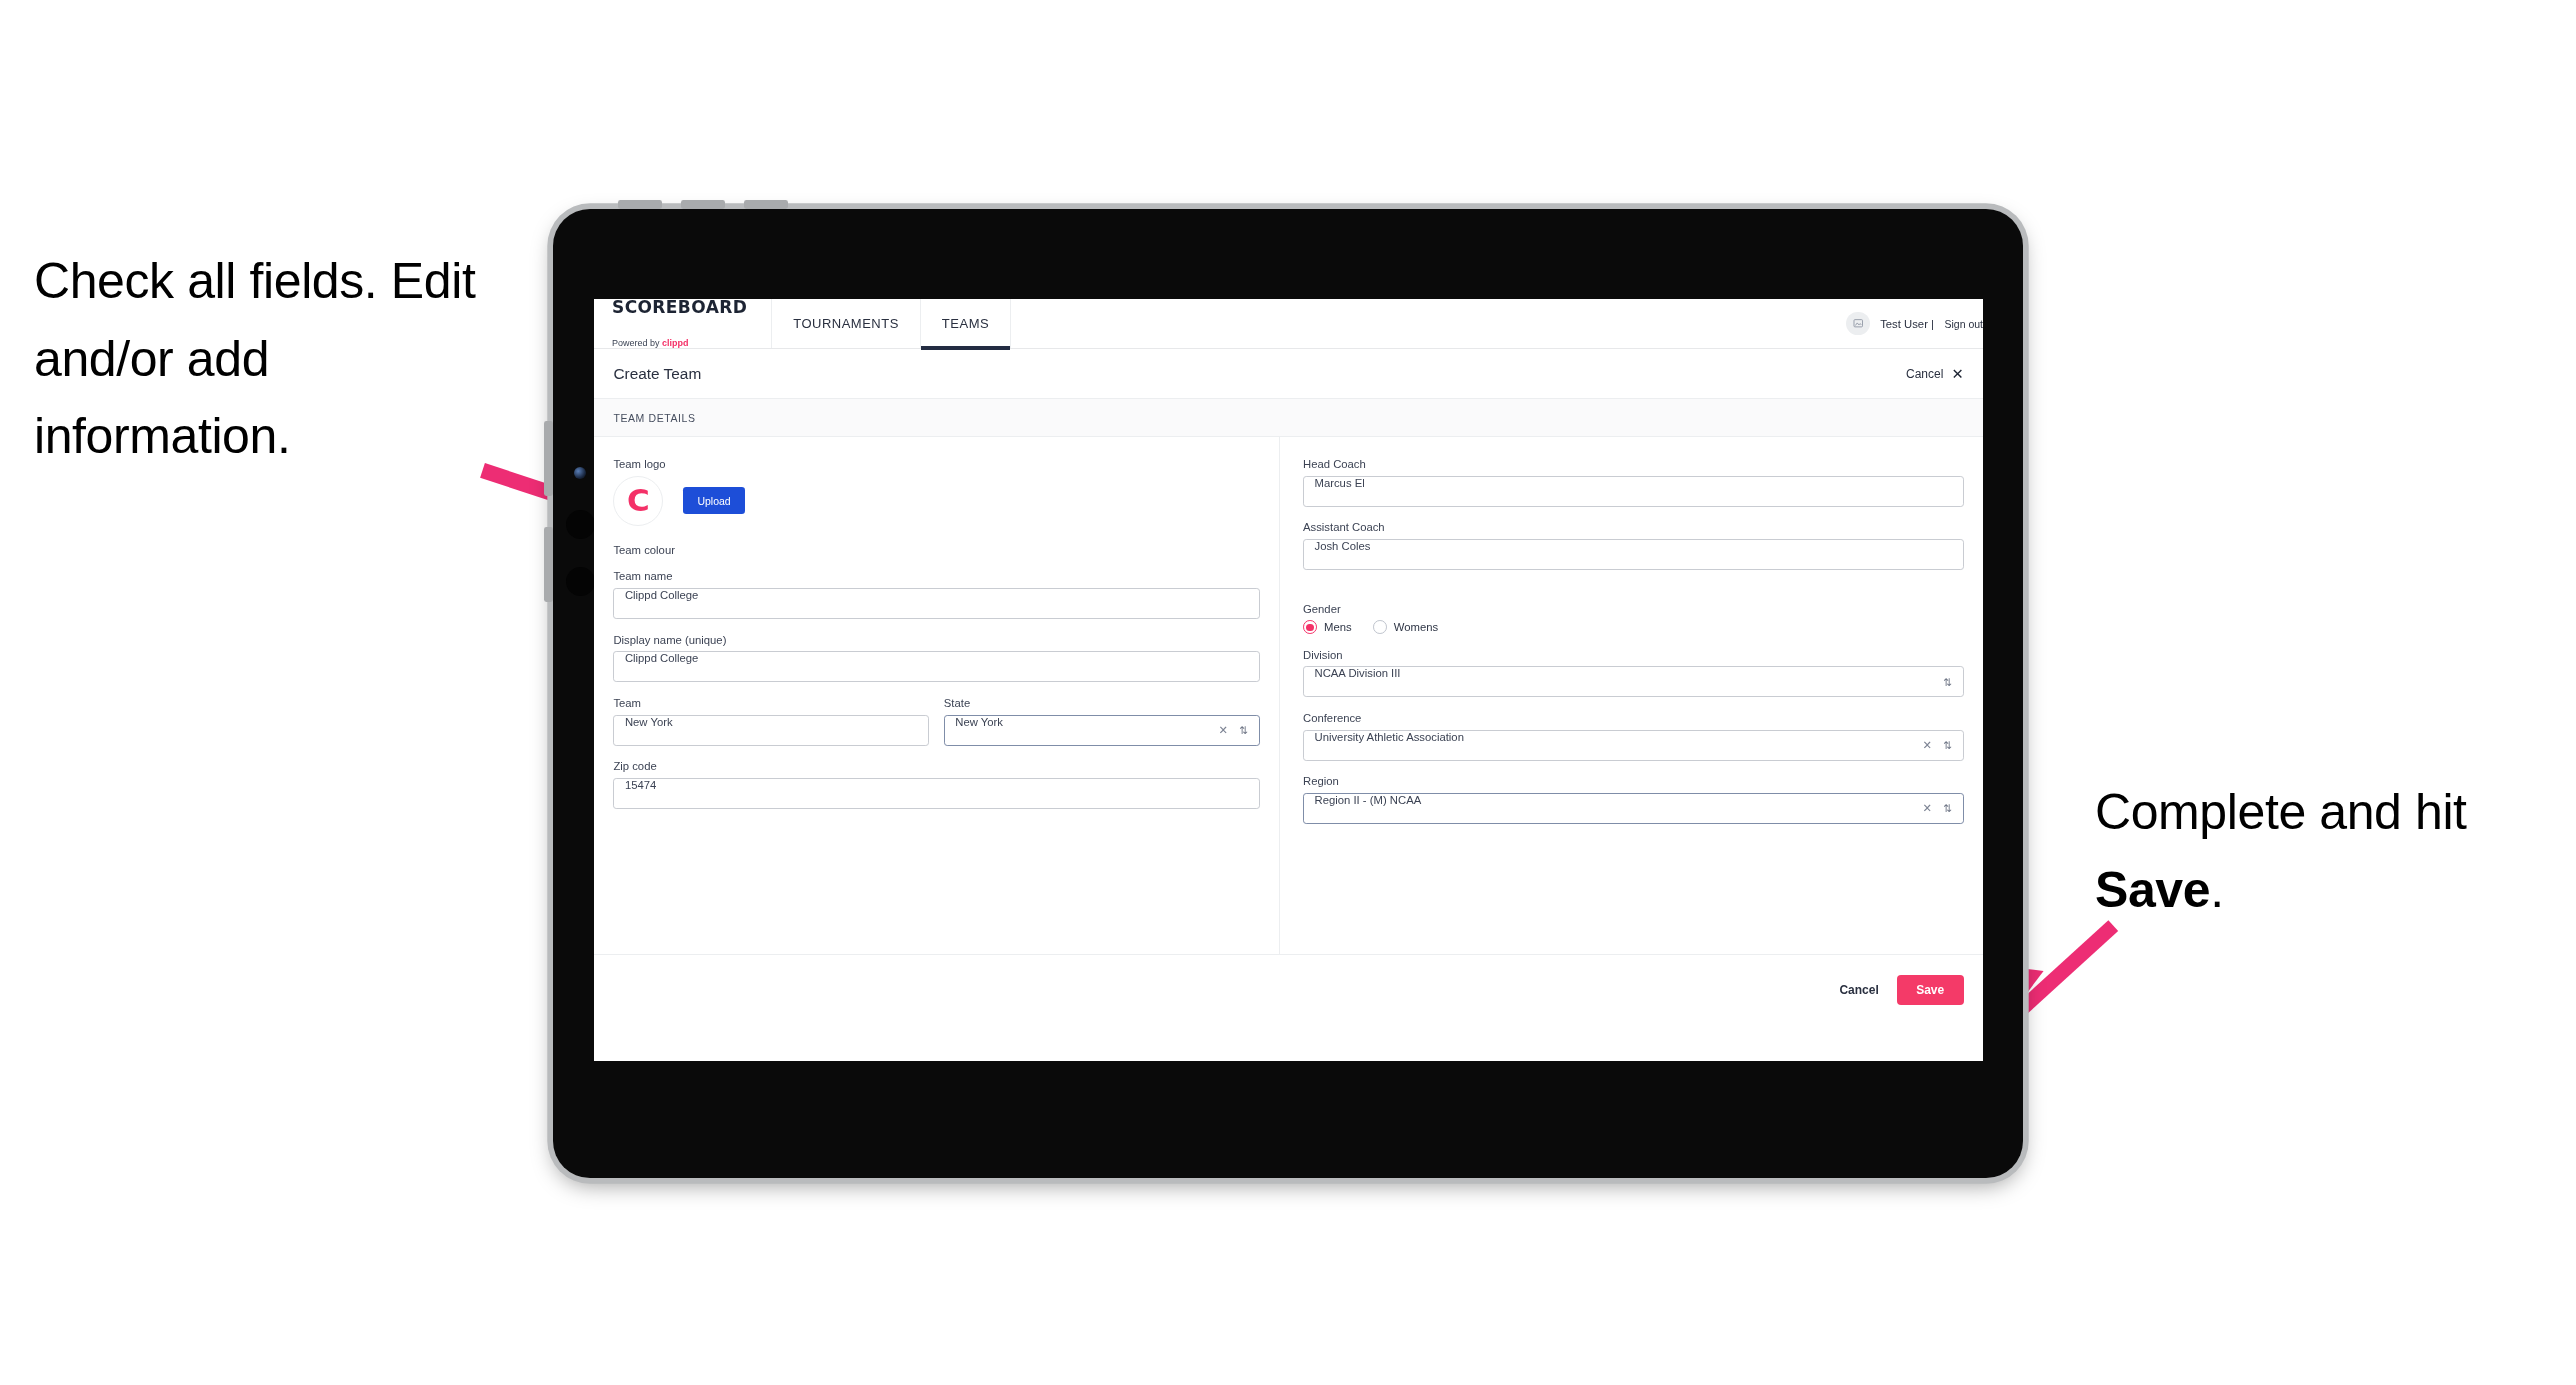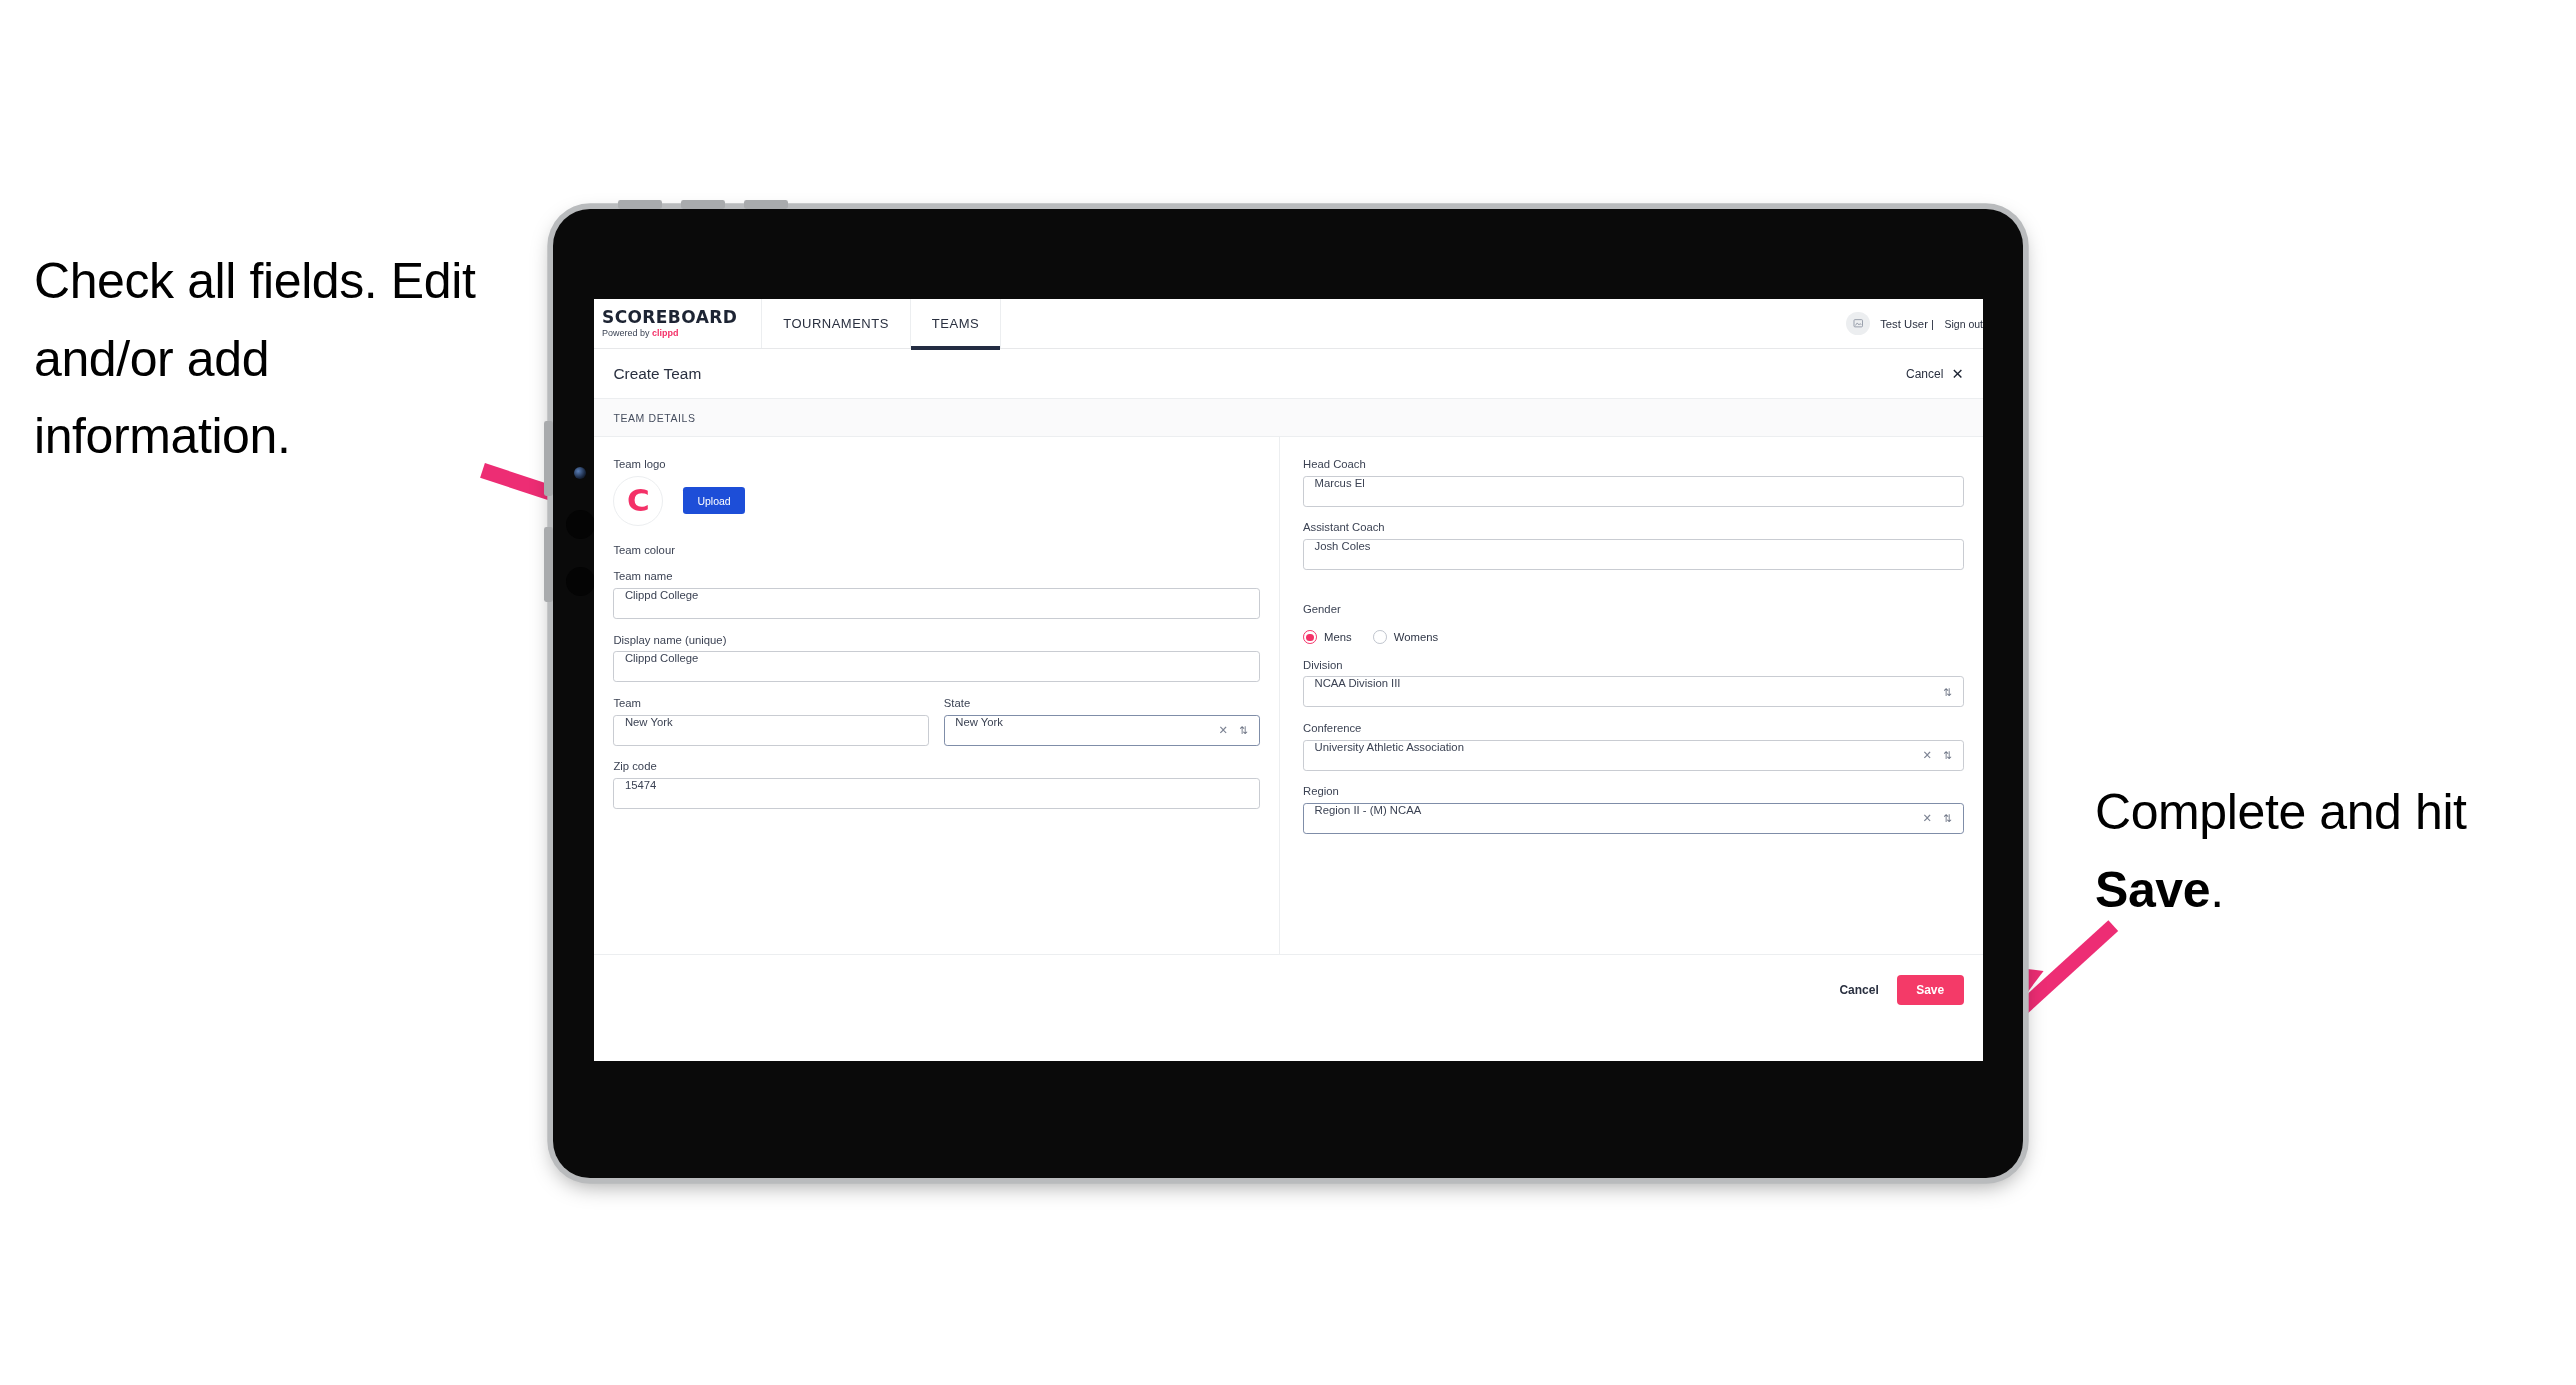--- a/index.html
+++ b/index.html
@@ -69,22 +69,22 @@
 
   
   #topnav {
     position: relative;
     height: 50px;
     background: #fff;
     border-bottom: 1.6px solid #e7e8ea;
     display: flex; align-items: stretch;
   }
   #brand {
-    display: flex; flex-direction: column; justify-content: center;
-    padding: 0 24px 0 8px;
+    display: flex; flex-direction: column; justify-content: space-between;
+    padding: 0 24px 0 18px;
     border-right: 0.8px solid #eceef0;
   }
   #brand-title {
     font-family: "DejaVu Sans", sans-serif;
     font-weight: 700; font-size: 17px; letter-spacing: 0.4px;
     color: #1d2433; line-height: 1;
   }
   #brand-sub {
     font-size: 9px; color: #3b4354; margin-top: 3.2px; line-height: 1;
   }
@@ -186,21 +186,21 @@
     width: 20px; height: 26px; border-radius: 3.2px;
     background: #ef4368; cursor: pointer;
   }
 
   
   .row2 { display: flex; gap: 14.6px; }
   .row2 > div { flex: 1; }
 
   
   #gender-row { display: flex; align-items: center; gap: 21px; margin-top: 1.6px; }
-  .radio { display: flex; align-items: center; gap: 7.3px; cursor: pointer; margin-top: 10px; }
+  .radio { display: flex; align-items: center; gap: 7.3px; cursor: pointer; }
   .rdot {
     width: 13.8px; height: 13.8px; border-radius: 50%;
     border: 1.6px solid #bfc4cd; background: #fff;
     display: flex; align-items: center; justify-content: center;
   }
   .rdot.on { border-color: #f43168; }
   .rdot.on::after {
     content: ""; width: 7.3px; height: 7.3px; border-radius: 50%; background: #f43168;
   }
   .rlabel { font-size: 11.3px; color: #2f3646; }

